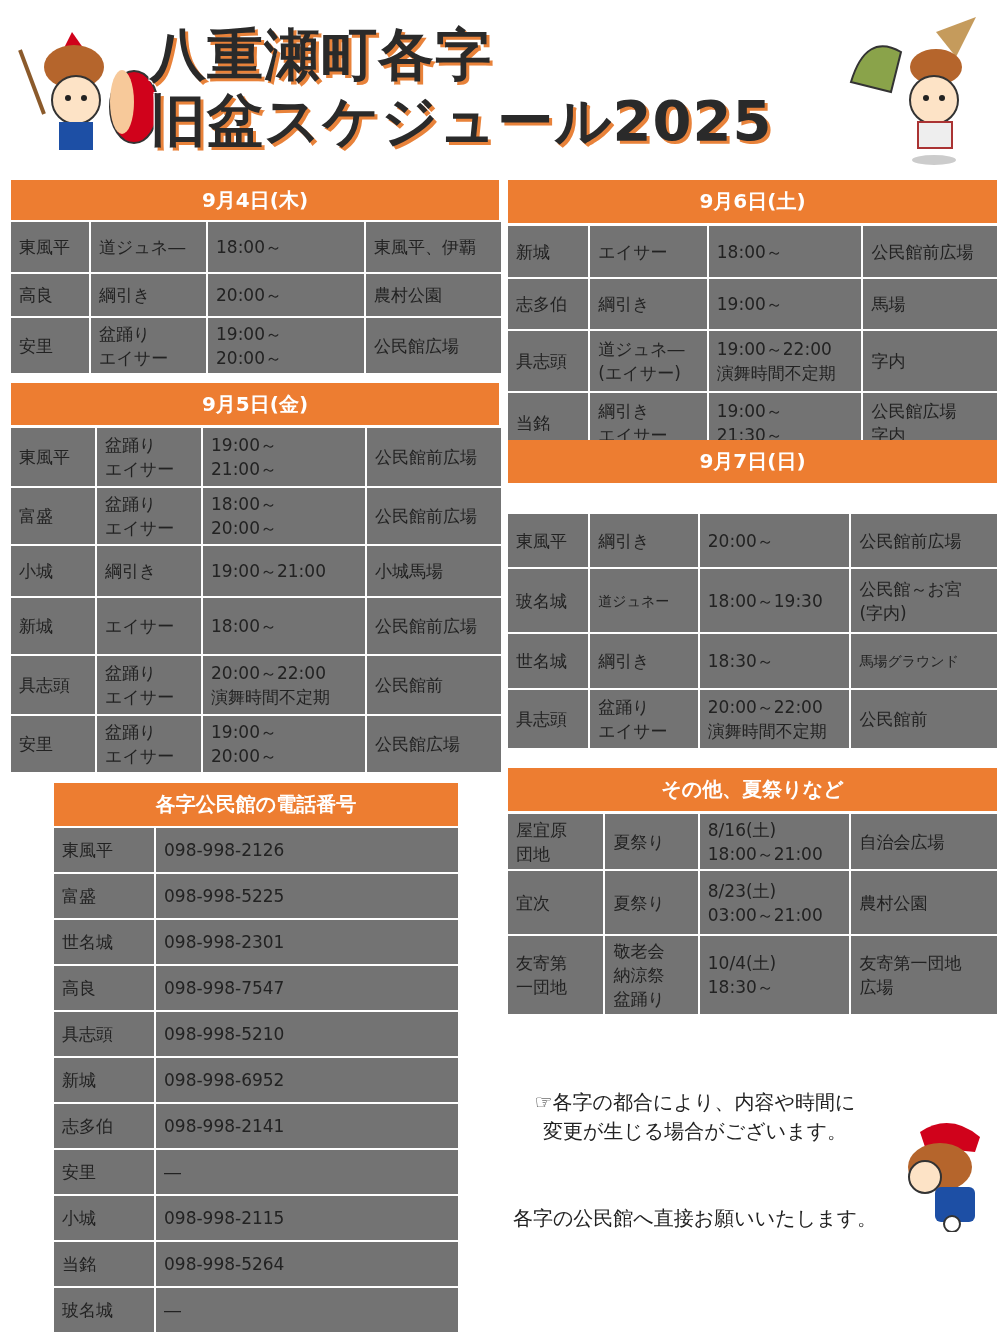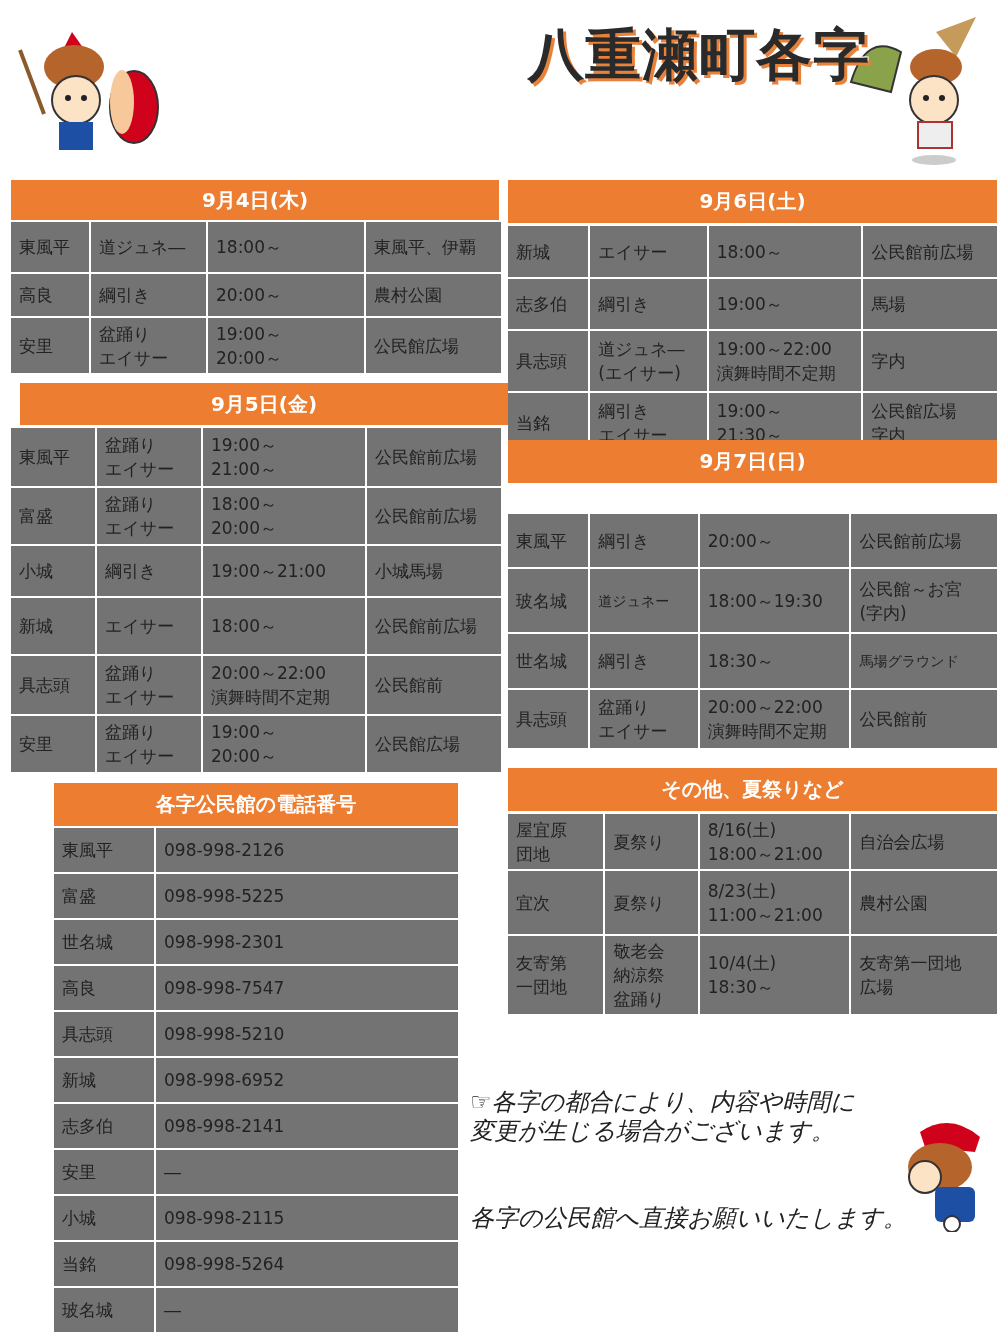--- a/index.html
+++ b/index.html
@@ -1,35 +1,35 @@
 <!DOCTYPE html>
 <html><head>
 <meta charset="utf-8">
 <style>
   * { box-sizing: border-box; margin: 0; padding: 0; }
   html, body { width: 1008px; height: 1344px; background: #ffffff; overflow: hidden; }
   body { position: relative; font-family: "DejaVu Sans", "Liberation Sans", sans-serif; color: #222; }
 
-  .title-wrap { position: absolute; left: 150px; top: 22px; width: 720px; text-align: right; }
+  .title-wrap { position: absolute; left: 150px; top: 22px; width: 720px; text-align: left; }
   .title-line { font-family: "DejaVu Sans", sans-serif; font-weight: bold; font-size: 56px; line-height: 66px; color: #2a2a2a;
     text-shadow: 3px 3px 0 #e8823a, -1px -1px 0 #fff, 1px -1px 0 #fff, -1px 1px 0 #fff; letter-spacing: 1px; }
 
   .mascot { position: absolute; }
   .mascot-left { left: 14px; top: 22px; width: 150px; height: 140px; }
   .mascot-right { left: 846px; top: 12px; width: 150px; height: 155px; }
   .mascot-bottom { left: 880px; top: 1112px; width: 120px; height: 120px; }
   .tbl-header { position: absolute; background: #ed7d31; color: #fff; font-weight: bold; font-size: 20px;
     display: flex; align-items: center; justify-content: center; }
   table { border-collapse: separate; border-spacing: 2px; position: absolute; table-layout: fixed; }
   td { font-size: 17px; line-height: 24px; padding: 0 8px; vertical-align: middle; white-space: pre-line; color: #222; }
   tr.odd td { background: #737373; }
   tr.even td { background: #737373; }
   .small { font-size: 14px; }
 
-  .notes { position: absolute; left: 470px; top: 1088px; width: 450px; font-size: 24px; line-height: 29px; color: #222; font-style: italic; }
+  .notes { position: absolute; left: 470px; top: 1088px; width: 450px; text-align: center; font-size: 20px; line-height: 29px; color: #222; }
   .notes p { margin-bottom: 29px; }
 </style>
 </head>
 <body>
 
 <div class="mascot mascot-left">
   <svg width="150" height="140" viewBox="0 0 150 140">
     <line x1="6" y1="28" x2="30" y2="92" stroke="#8b5a2b" stroke-width="4"></line>
     <polygon points="58,10 48,30 72,30" fill="#d0021b"></polygon>
     <ellipse cx="60" cy="45" rx="30" ry="22" fill="#b5652c"></ellipse>
@@ -58,20 +58,21 @@
     <path d="M40,20 Q70,0 100,25 L95,40 L45,35 Z" fill="#d0021b"></path>
     <ellipse cx="60" cy="55" rx="32" ry="24" fill="#b5652c"></ellipse>
     <circle cx="45" cy="65" r="16" fill="#fde3c6" stroke="#333" stroke-width="2"></circle>
     <rect x="55" y="75" width="40" height="35" rx="6" fill="#1d4fa5"></rect>
     <circle cx="72" cy="112" r="8" fill="#fff" stroke="#333" stroke-width="2"></circle>
   </svg>
 </div>
 
 <div class="title-wrap">
   <div class="title-line">八重瀬町各字</div>
+  <div class="title-line">旧盆スケジュール2025</div>
 </div>
 
 <div class="tbl-header" style="left:11px;top:180px;width:488px;height:40px;">9月4日(木)</div>
 <table style="left:9px;top:220px;width:492px;">
   <colgroup>
       <col style="width:78px">
       <col style="width:115px">
       <col style="width:156px">
       <col style="width:135px">
     </colgroup>
@@ -92,21 +93,21 @@
     <td>安里</td>
     <td>盆踊り
 エイサー</td>
     <td>19:00～
 20:00～</td>
     <td>公民館広場</td>
   </tr>
 </tbody>
   </table>
 
-<div class="tbl-header" style="left:20px;top:383px;width:488px;height:42px;">9月5日(金)</div>
+<div class="tbl-header" style="left:11px;top:383px;width:488px;height:42px;">9月5日(金)</div>
 <table style="left:9px;top:426px;width:492px;">
   <colgroup>
       <col style="width:84px">
       <col style="width:104px">
       <col style="width:162px">
       <col style="width:134px">
     </colgroup>
   <tbody>
       <tr class="odd" style="height:58px;">
     <td>東風平</td>
@@ -249,21 +250,21 @@
 団地</td>
     <td>夏祭り</td>
     <td>8/16(土)
 18:00～21:00</td>
     <td>自治会広場</td>
   </tr>
   <tr class="even" style="height:63px;">
     <td>宜次</td>
     <td>夏祭り</td>
     <td>8/23(土)
-11:00～21:00</td>
+03:00～21:00</td>
     <td>農村公園</td>
   </tr>
   <tr class="odd" style="height:78px;">
     <td>友寄第
 一団地</td>
     <td>敬老会
 納涼祭
 盆踊り</td>
     <td>10/4(土)
 18:30～</td>

